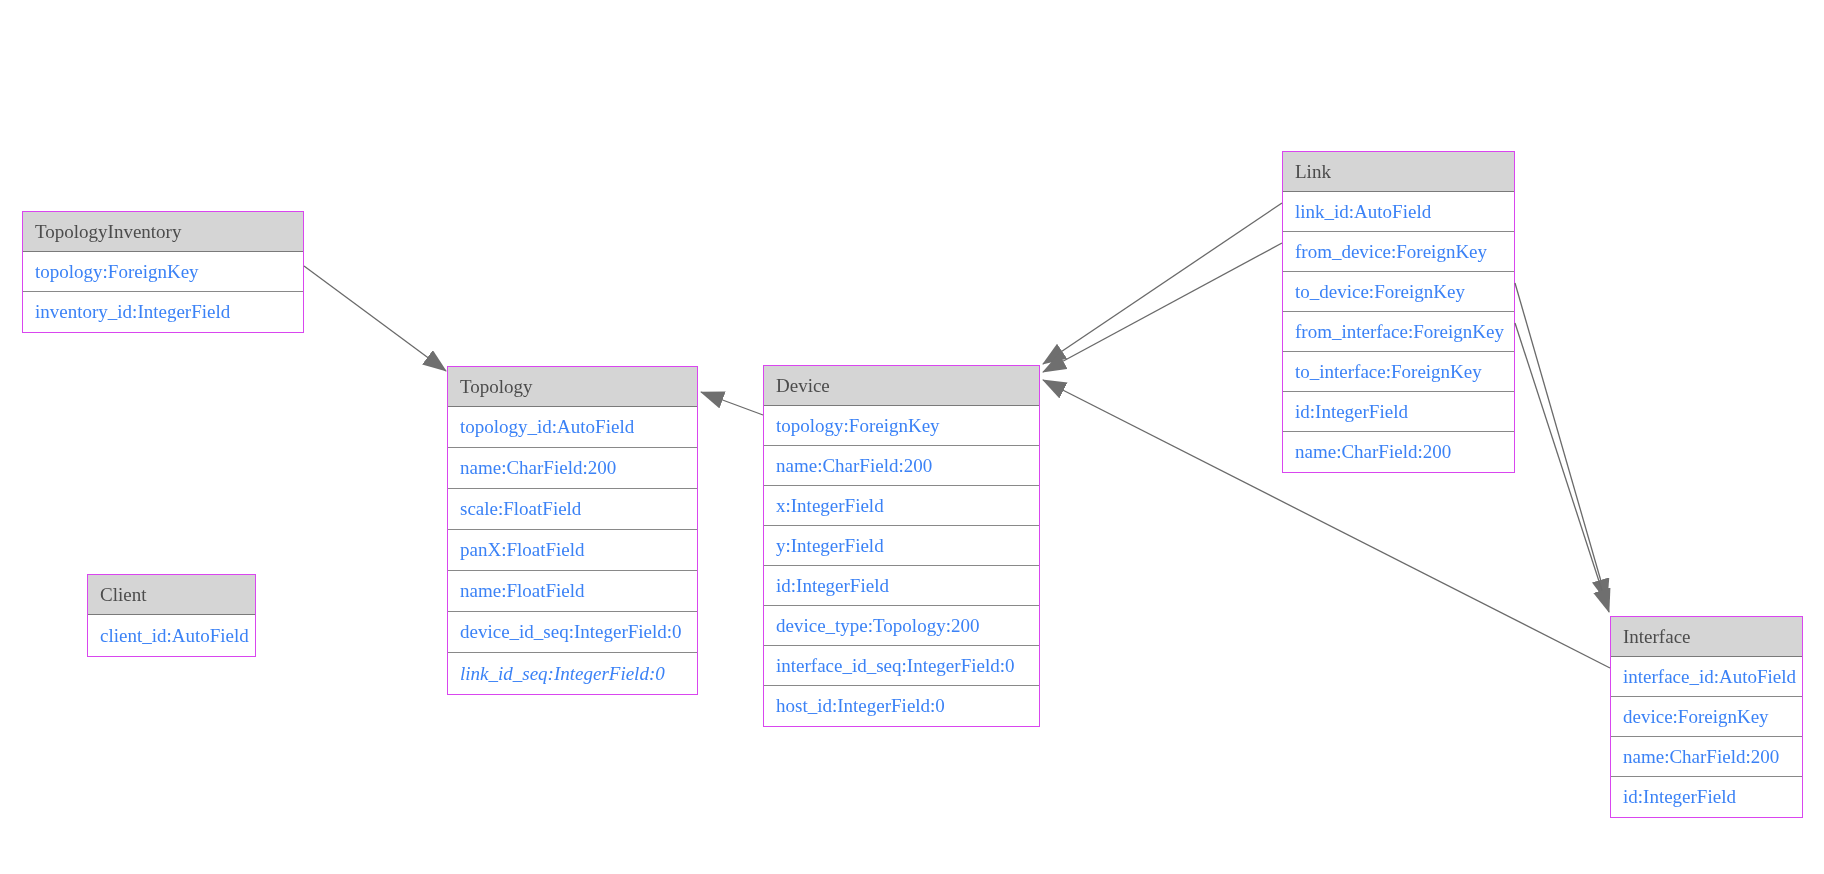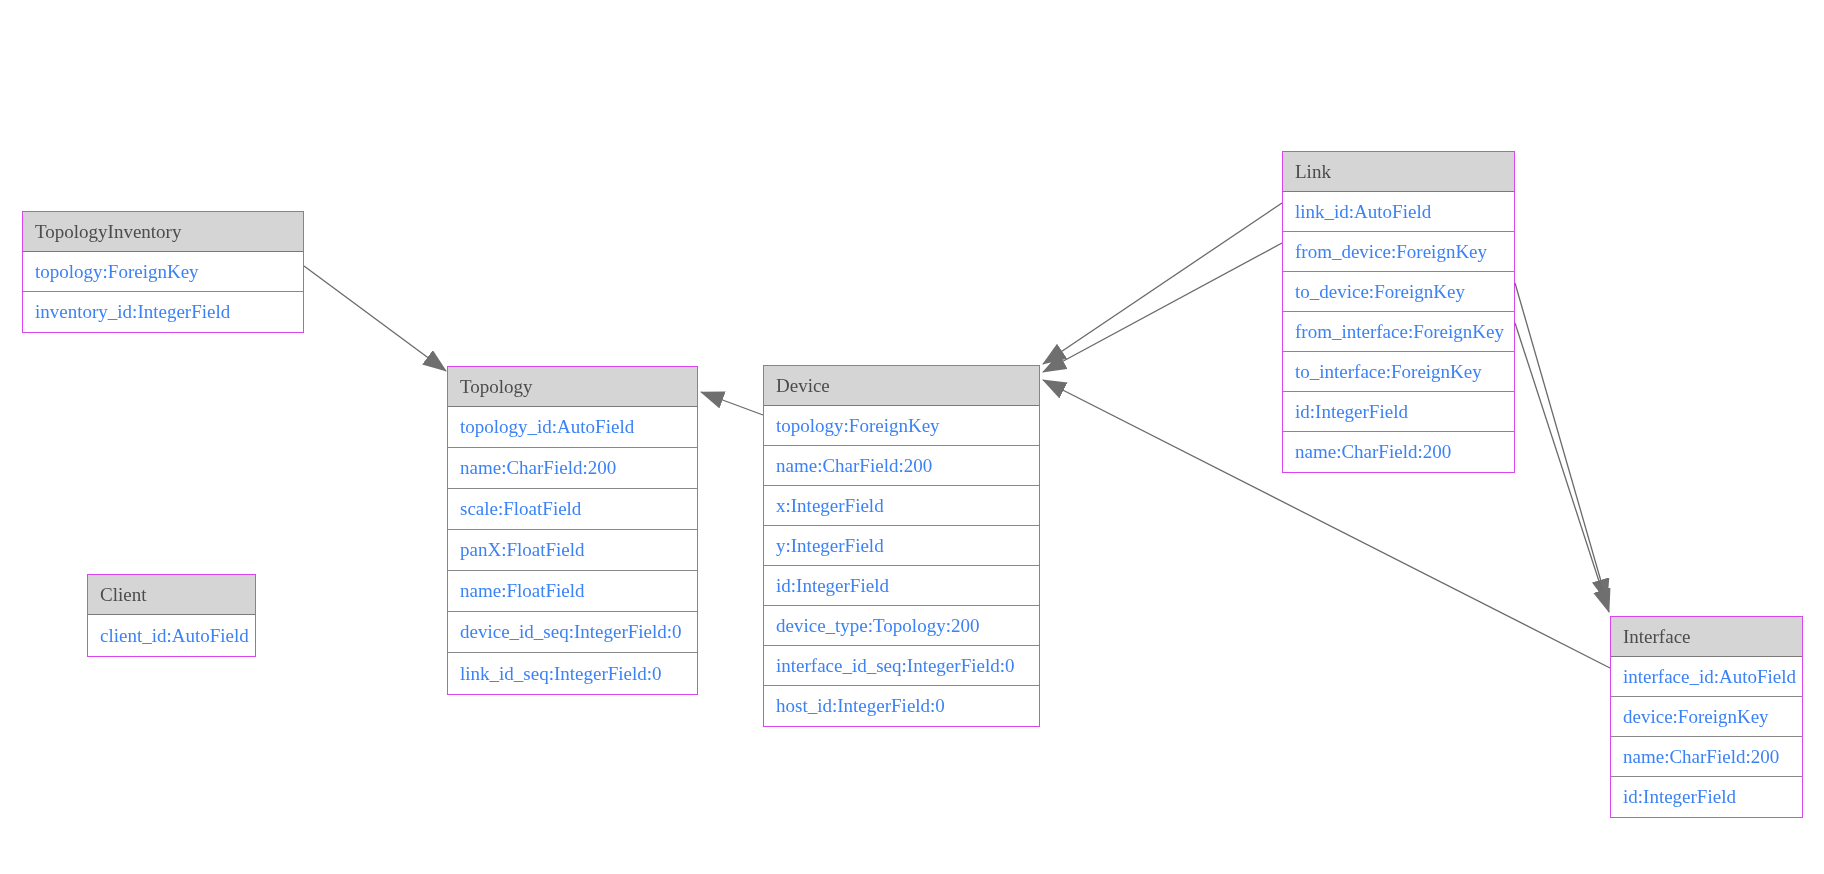--- a/index.html
+++ b/index.html
@@ -70,21 +70,21 @@
     <div class="entity" style="left: 447px; top: 318px; width: 251px;">
       <div class="entity-header" style="height: 40px; background: rgb(213, 213, 213);">
         <span>Topology</span>
       </div>
       <div class="entity-row" style="height: 41px;">topology_id:AutoField</div>
       <div class="entity-row" style="height: 41px;">name:CharField:200</div>
       <div class="entity-row" style="height: 41px;">scale:FloatField</div>
       <div class="entity-row" style="height: 41px;">panX:FloatField</div>
       <div class="entity-row" style="height: 41px;">name:FloatField</div>
       <div class="entity-row" style="height: 41px;">device_id_seq:IntegerField:0</div>
-      <div class="entity-row" style="height: 41px;">link_id_seq:IntegerField:0</div>
+      <div class="entity-row" style="height: 41px; font-style: italic;">link_id_seq:IntegerField:0</div>
     </div>
     <div class="entity" style="left: 87px; top: 526px; width: 169px;">
       <div class="entity-header" style="height: 40px; background: rgb(213, 213, 213);">
         <span>Client</span>
       </div>
       <div class="entity-row" style="height: 41px;">client_id:AutoField</div>
     </div>
     <div class="entity" style="left: 763px; top: 317px; width: 277px;">
       <div class="entity-header" style="height: 40px; background: rgb(213, 213, 213);">
         <span>Device</span>

